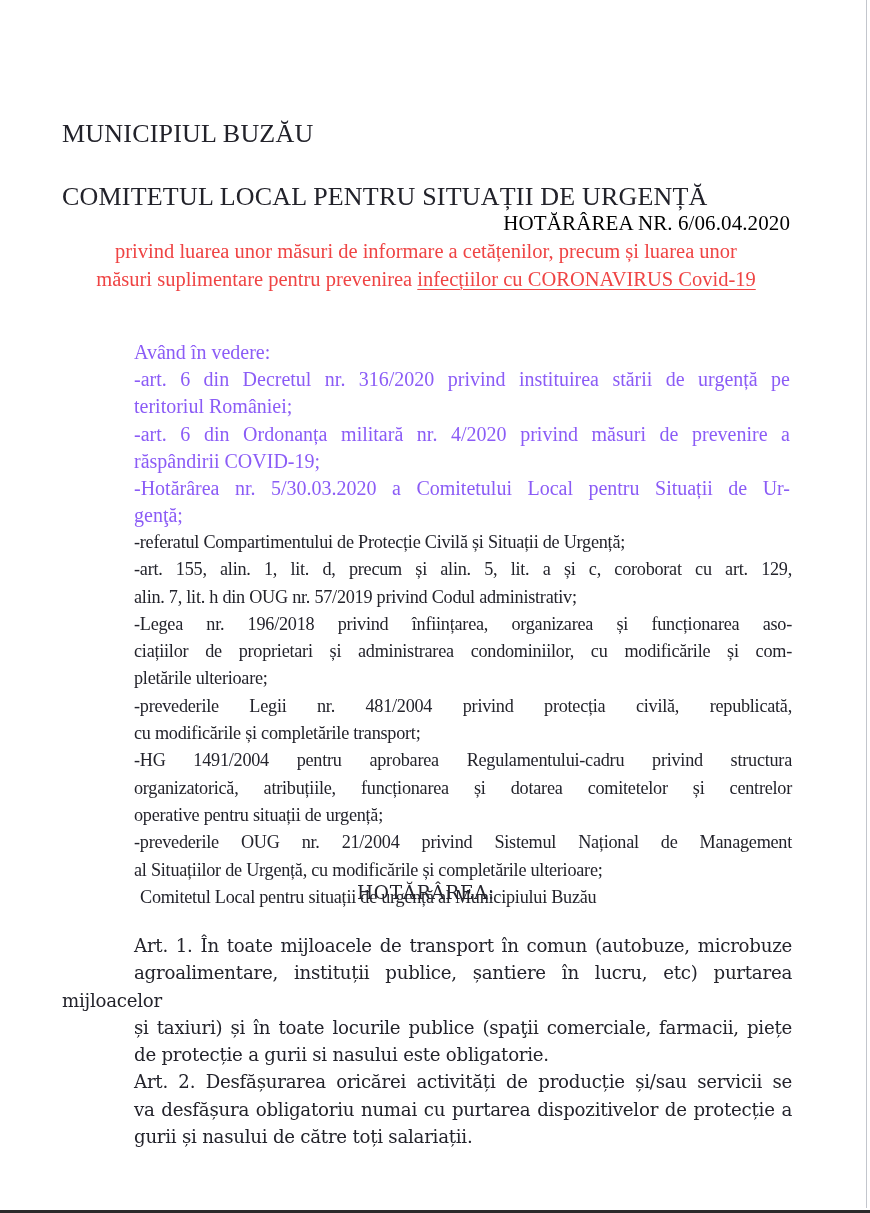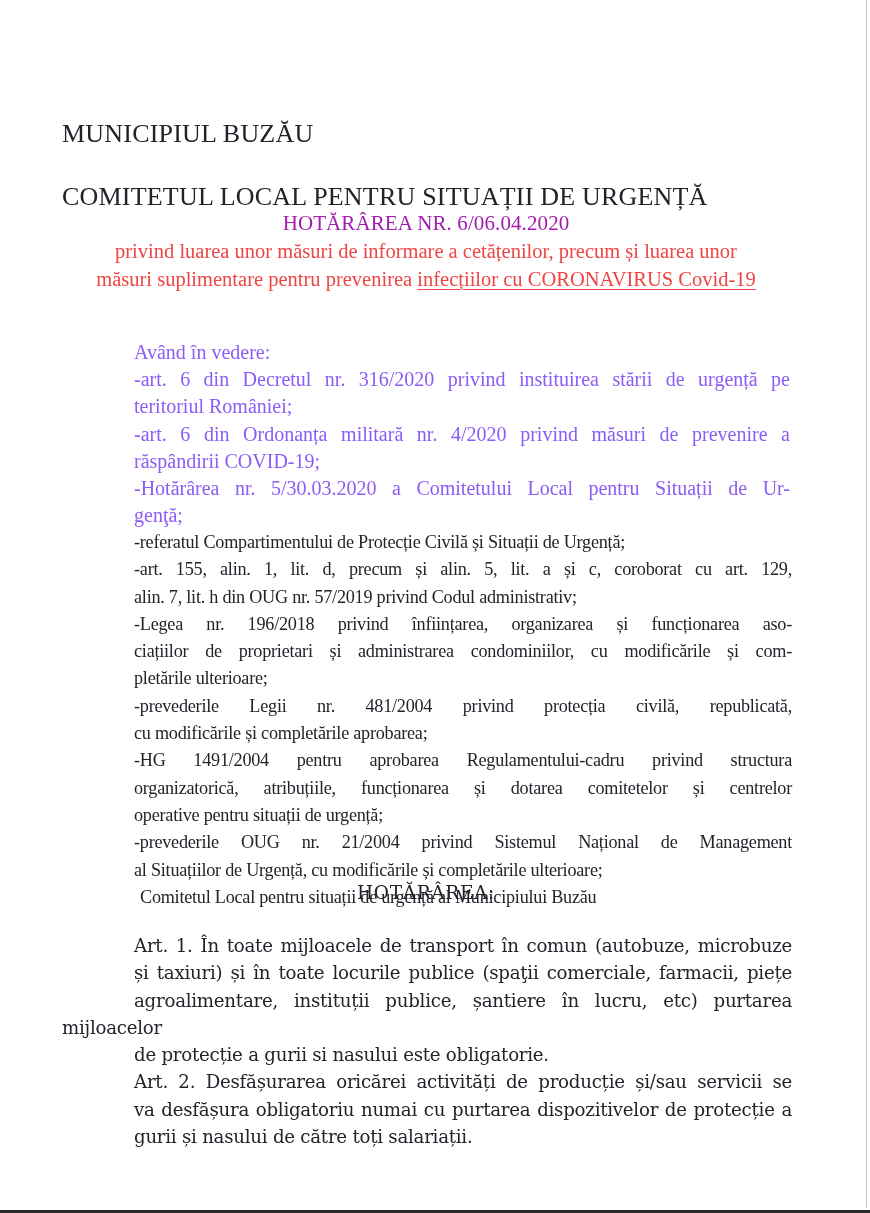--- a/index.html
+++ b/index.html
@@ -69,21 +69,22 @@
     left: 62px;
     top: 209px;
     width: 728px;
     text-align: center;
   }
   .doc-number {
     font-family: "Liberation Serif", "DejaVu Serif", serif;
     font-size: 21px;
     line-height: 28px;
     letter-spacing: 0.1px;
-    color: #a21caf;
+    color: #000000;
+    text-align: right;
   }
   .subtitle-line {
     font-family: "Liberation Serif", "DejaVu Serif", serif;
     font-size: 20.5px;
     line-height: 28px;
     color: #ef4444;
   }
   .underlined {
     text-decoration: underline;
     text-underline-offset: 3px;
@@ -218,43 +219,43 @@
       <span class="just-line">-art. 155, alin. 1, lit. d, precum și alin. 5, lit.  a și c, coroborat cu art. 129,</span>
       <span class="last-line">alin. 7, lit. h din OUG nr. 57/2019 privind Codul administrativ;</span>
     </p>
     <p>
       <span class="just-line">-Legea nr. 196/2018 privind înființarea, organizarea și funcționarea aso-</span>
       <span class="just-line">ciațiilor de proprietari și administrarea condominiilor, cu modificările și com-</span>
       <span class="last-line">pletările ulterioare;</span>
     </p>
     <p>
       <span class="just-line">-prevederile Legii nr. 481/2004 privind protecția civilă, republicată,</span>
-      <span class="last-line">cu modificările și completările aprobarea;</span>
+      <span class="last-line">cu modificările și completările transport;</span>
     </p>
     <p>
       <span class="just-line">-HG 1491/2004 pentru aprobarea Regulamentului-cadru privind structura</span>
       <span class="just-line">organizatorică, atribuțiile, funcționarea și dotarea comitetelor și centrelor</span>
       <span class="last-line">operative pentru situații de urgență;</span>
     </p>
     <p>
       <span class="just-line">-prevederile OUG nr. 21/2004 privind Sistemul Național de Management</span>
       <span class="last-line">al Situațiilor de Urgență, cu modificările și completările ulterioare;</span>
     </p>
     <p class="centerish">
       <span class="last-line">Comitetul Local pentru situații de urgență al Municipiului Buzău</span>
     </p>
   </div>
 
   <div class="resolve-heading">HOTĂRÂREA:</div>
 
   <div class="articles">
     <p>
       <span class="just-line">Art. 1. În toate mijloacele de transport în comun (autobuze, microbuze</span>
+      <span class="just-line">agroalimentare, instituții publice, șantiere în lucru, etc) purtarea mijloacelor</span>
       <span class="just-line">și taxiuri) și în toate locurile publice (spaţii comerciale, farmacii, piețe</span>
-      <span class="just-line">agroalimentare, instituții publice, șantiere în lucru, etc) purtarea mijloacelor</span>
       <span class="last-line">de protecție a gurii si nasului este obligatorie.</span>
     </p>
     <p>
       <span class="just-line">Art. 2.  Desfășurarea oricărei activități de producție și/sau servicii se</span>
       <span class="just-line">va desfășura obligatoriu numai cu purtarea dispozitivelor de protecție a</span>
       <span class="last-line">gurii și nasului de către toți salariații.</span>
     </p>
   </div>
 
   <div class="scan-edge-right"></div>

